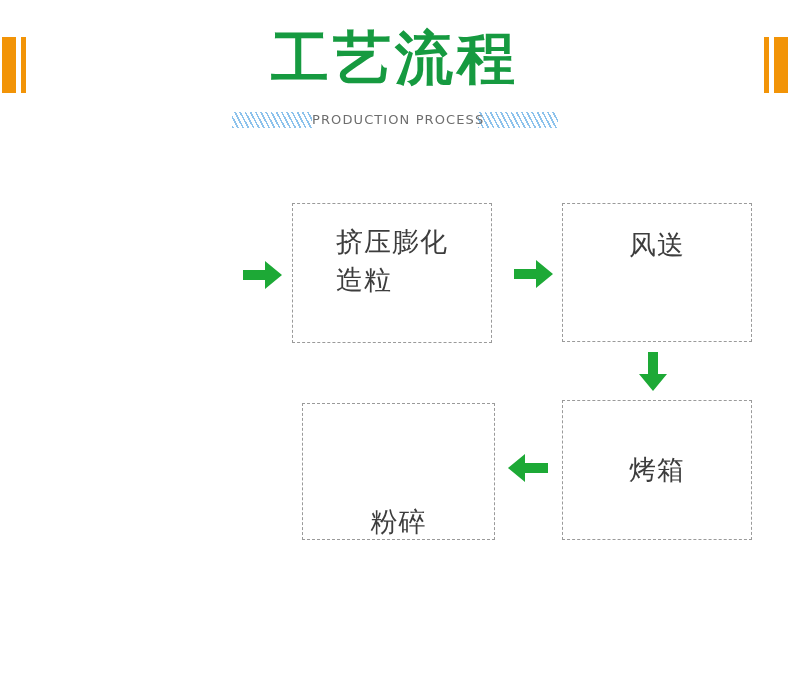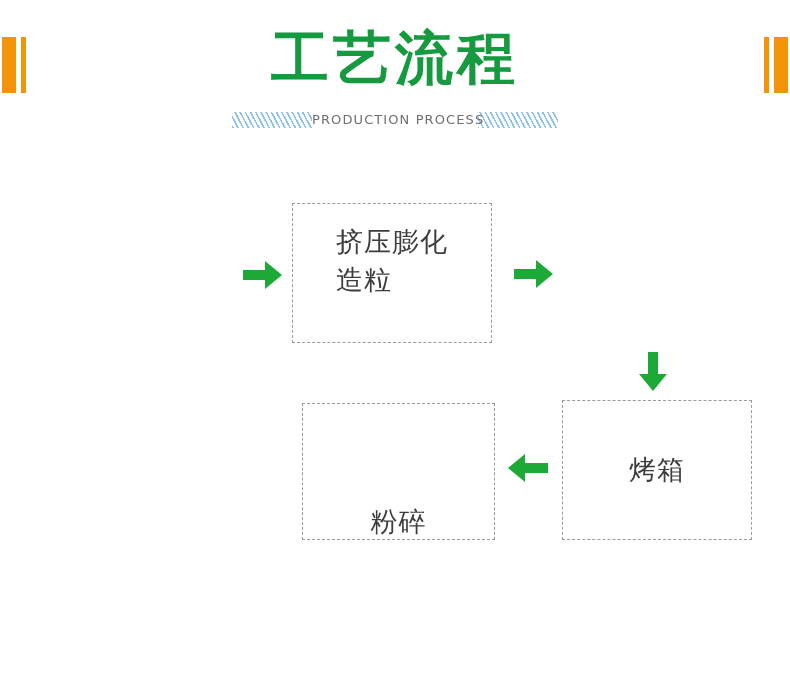--- a/index.html
+++ b/index.html
@@ -161,20 +161,23 @@
 </div>
 
 <div id="flow">
 
 
   <div class="node" id="node-2">
     <span class="node-label">挤压膨化
 造粒</span>
   </div>
 
+  <div class="node" id="node-3">
+    <span class="node-label">风送</span>
+  </div>
 
   <div class="node" id="node-4">
     <span class="node-label">烤箱</span>
   </div>
 
   <div class="node" id="node-5">
     <span class="node-label">粉碎</span>
   </div>
 
   <div class="arrow" id="arrow-1">

